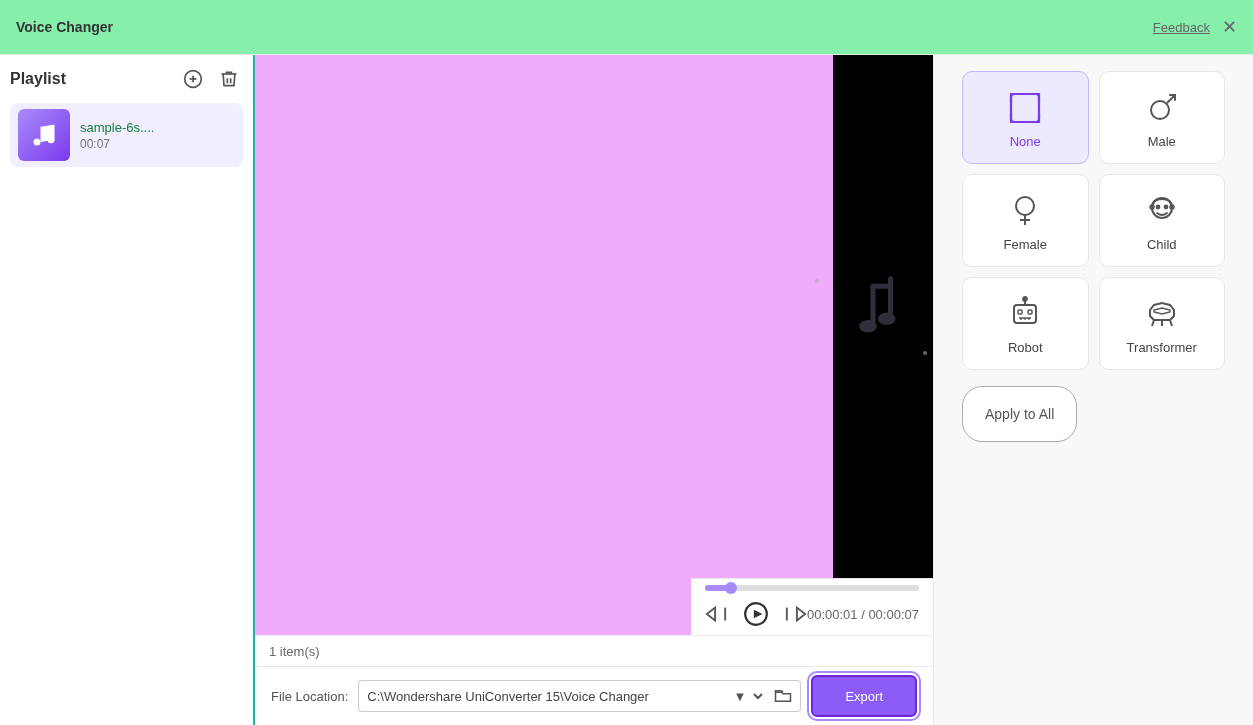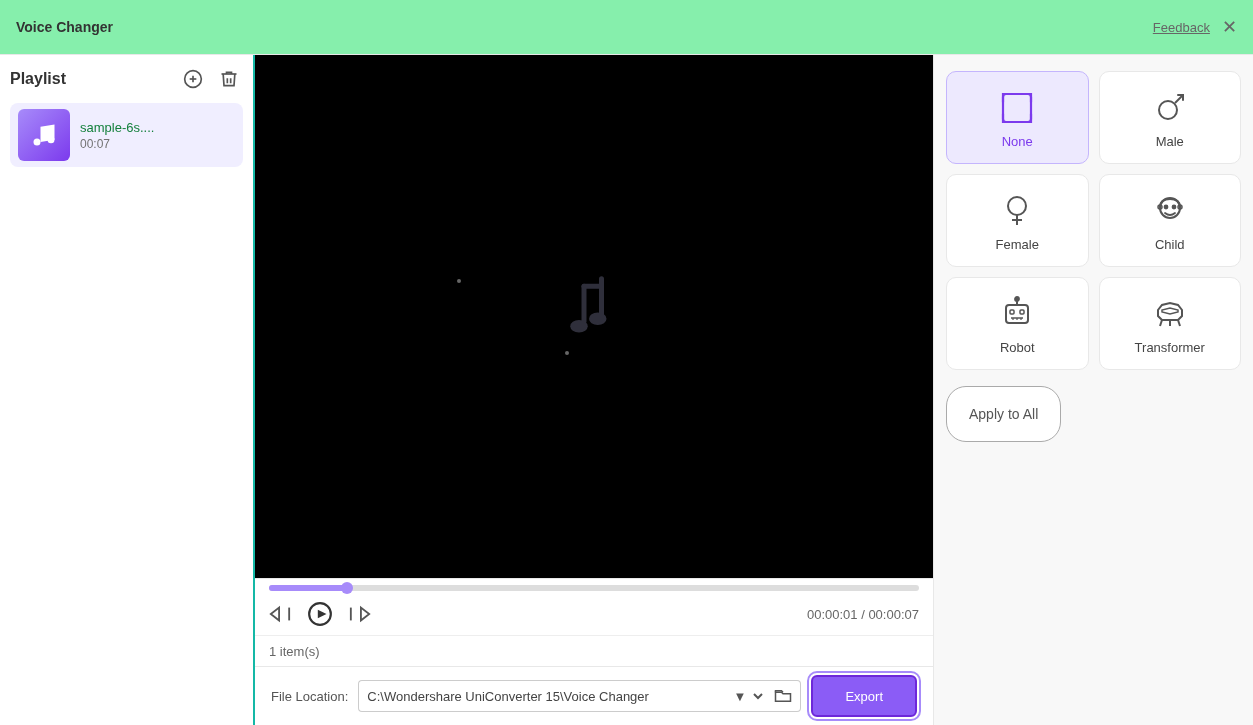--- a/index.html
+++ b/index.html
@@ -132,20 +132,21 @@
       color: #737373;
       margin-top: 2px;
     }
 
     
     .player-area {
       flex: 1;
       display: flex;
       flex-direction: column;
       background: #f0abfc;
+      align-items: flex-end;
     }
     .video-canvas {
       flex: 1;
       background: #000;
       display: flex;
       align-items: center;
       justify-content: center;
       position: relative;
     }
     .video-music-icon {
@@ -287,21 +288,21 @@
       outline: 2px solid #a78bfa;
       outline-offset: 2px;
       margin-left: auto;
     }
 
     
     .effects-panel {
       width: 320px;
       background: #f8f8f8;
       border-left: 1px solid #e8e8e8;
-      padding: 16px 12px;
+      padding: 16px 28px;
       display: flex;
       flex-direction: column;
       gap: 10px;
     }
     .effects-grid {
       display: grid;
       grid-template-columns: 1fr 1fr;
       gap: 10px;
     }
     .effect-card {

